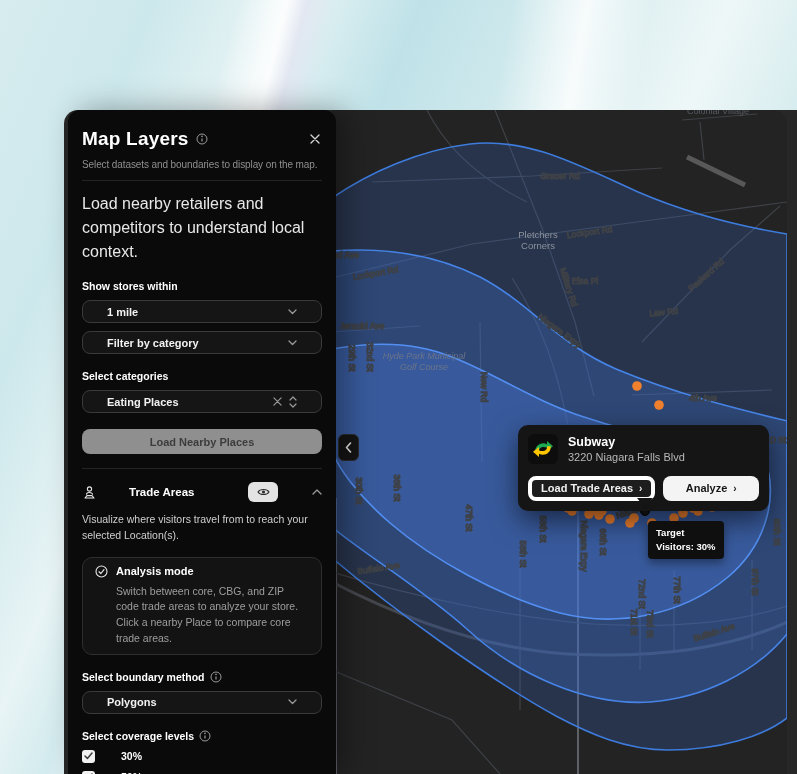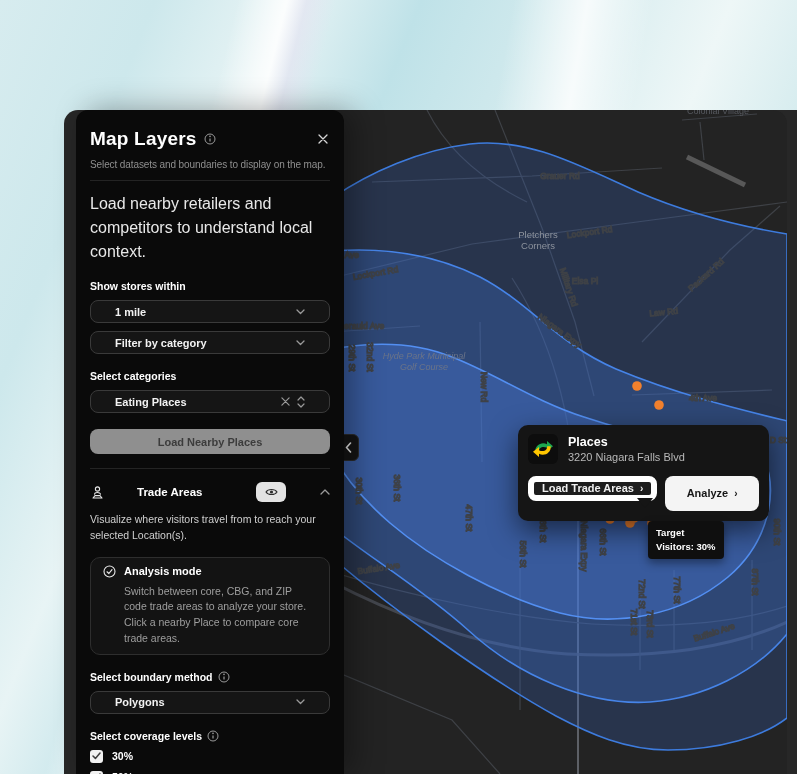--- a/index.html
+++ b/index.html
@@ -38,37 +38,37 @@
   .popup{ position:absolute; left:186px; top:315px; width:251px; background:#151515;
     border-radius:10px; padding:9px 10px 10px; box-shadow:0 10px 28px rgba(0,0,0,.55); }
   .popup-tail{ position:absolute; left:305px; top:388px; width:0; height:0;
     border-left:8px solid transparent; border-right:8px solid transparent; border-top:10px solid #151515; }
   .popup-head{ display:flex; align-items:center; gap:10px; }
   .popup-logo{ width:30px; height:30px; border-radius:6px; background:#0d0d0d;
     display:flex; align-items:center; justify-content:center; flex:none; }
   .popup-name{ color:#fff; font-size:12.5px; font-weight:bold; line-height:1.3; }
   .popup-addr{ color:#b8b8b8; font-size:11px; line-height:1.3; }
   .popup-actions{ display:flex; gap:8px; margin-top:11px; }
-  .btn-dark{ flex:1.25; height:25px; background:#1d1d1d; border:6px solid #ffffff;
+  .btn-dark{ flex:1.25; height:25px; background:#1d1d1d; border:4px solid #ffffff;
     border-radius:8px; color:#f0f0f0; font-size:11px; font-weight:bold;
     display:flex; align-items:center; justify-content:center; gap:6px; cursor:pointer;
     font-family:"Liberation Sans",sans-serif; }
-  .btn-light{ flex:1; height:35px; background:#f4f4f4; border:none;
+  .btn-light{ flex:1; height:25px; background:#f4f4f4; border:none;
     border-radius:8px; color:#161616; font-size:11px; font-weight:bold;
     display:flex; align-items:center; justify-content:center; gap:6px; cursor:pointer;
     font-family:"Liberation Sans",sans-serif; }
   .arrow{ font-size:10px; font-weight:bold; }
 
   
   .map-tooltip{ position:absolute; left:316px; top:411px; background:#0f0f0f;
     border-radius:4px; padding:5px 8px; color:#fff; font-size:9.5px; font-weight:bold;
     line-height:1.45; box-shadow:0 4px 10px rgba(0,0,0,.4); white-space:nowrap; }
 
   
-  .panel{ position:absolute; left:12px; top:0; width:268px; height:664px; background:#0a0a0a;
+  .panel{ position:absolute; left:4px; top:0; width:268px; height:664px; background:#0a0a0a;
     border-radius:12px 12px 0 0; overflow:hidden; box-shadow:10px 0 30px rgba(0,0,0,.35);
     color:#ededed; }
   .p-pad{ padding:0 14px; }
   .p-header{ padding:18px 14px 0; }
   .title-row{ display:flex; align-items:center; }
   .p-title{ font-size:19px; font-weight:bold; color:#fff; letter-spacing:.2px; }
   .title-row .info{ margin-left:7px; }
   .close-btn{ margin-left:auto; background:none; border:none; cursor:pointer; padding:2px; }
   .p-sub{ color:#8f8f8f; font-size:10px; margin-top:9px; white-space:nowrap; letter-spacing:-.1px; }
   .divider{ height:1px; background:#242424; margin-top:10px; }
@@ -87,21 +87,21 @@
   .section-title{ font-size:11.5px; font-weight:bold; color:#fff; margin-left:8px; }
   .eye-btn{ margin-left:auto; width:30px; height:20px; background:#e3e3e3; border:none;
     border-radius:6px; display:flex; align-items:center; justify-content:center; cursor:pointer; }
   .sec-chev{ margin-left:10px; cursor:pointer; display:flex; }
   .desc{ font-size:10.5px; color:#cfcfcf; line-height:1.5; margin-top:10px; }
   .card{ margin-top:13px; background:#131313; border:1px solid #2e2e2e; border-radius:10px;
     padding:7px 12px; }
   .card-head{ display:flex; align-items:center; gap:8px; }
   .card-title{ font-size:11px; font-weight:bold; color:#fff; }
   .card-body{ font-size:10.5px; color:#9e9e9e; line-height:1.5; margin-top:6px; padding-left:21px; }
-  .check-row{ display:flex; align-items:center; gap:9px; margin-top:8px; cursor:pointer; }
+  .check-row{ display:flex; align-items:center; gap:26px; margin-top:8px; cursor:pointer; }
   .checkbox{ width:13px; height:13px; background:#f1f1f1; border-radius:3px;
     display:flex; align-items:center; justify-content:center; }
   .check-label{ font-size:10.5px; color:#fff; font-weight:bold; }
 </style>
 </head>
 <body>
 
 <div class="shell">
 
   <div class="map">
@@ -201,21 +201,21 @@
 
     <div class="popup">
       <div class="popup-head">
         <div class="popup-logo">
           <svg width="24" height="24" viewBox="0 0 30 30">
             <path d="M5.5,18.5 C4.5,10.5 13,5.5 20,9 L20,5 L27.5,11.5 L20,17.5 L20,13.5 C15,11 9.5,13 9.8,18.5 Z" fill="#1ea850"></path>
             <path d="M5.5,18.5 C4.5,10.5 13,5.5 20,9 L20,5 L27.5,11.5 L20,17.5 L20,13.5 C15,11 9.5,13 9.8,18.5 Z" fill="#ffc600" transform="rotate(180 15 15)"></path>
           </svg>
         </div>
         <div>
-          <div class="popup-name">Places</div>
+          <div class="popup-name">Subway</div>
           <div class="popup-addr">3220 Niagara Falls Blvd</div>
         </div>
       </div>
       <div class="popup-actions">
         <button class="btn-dark">
           <span>Load Trade Areas</span>
           <span class="arrow">›</span>
         </button>
         <button class="btn-light">
           <span>Analyze</span>

